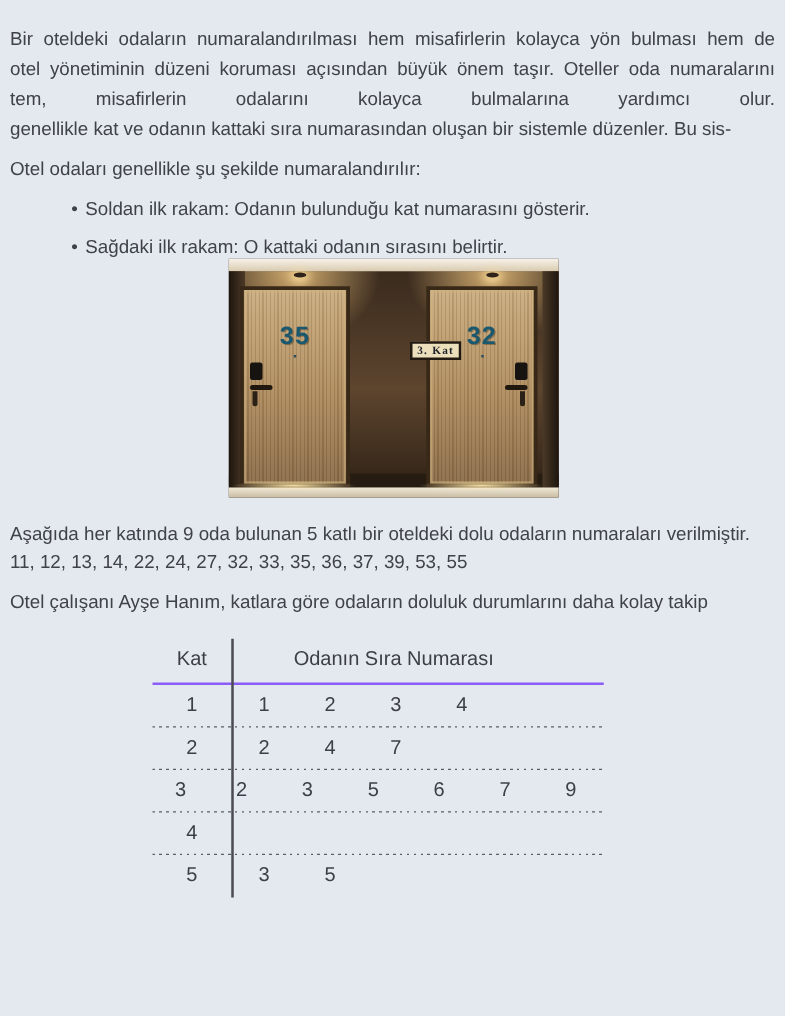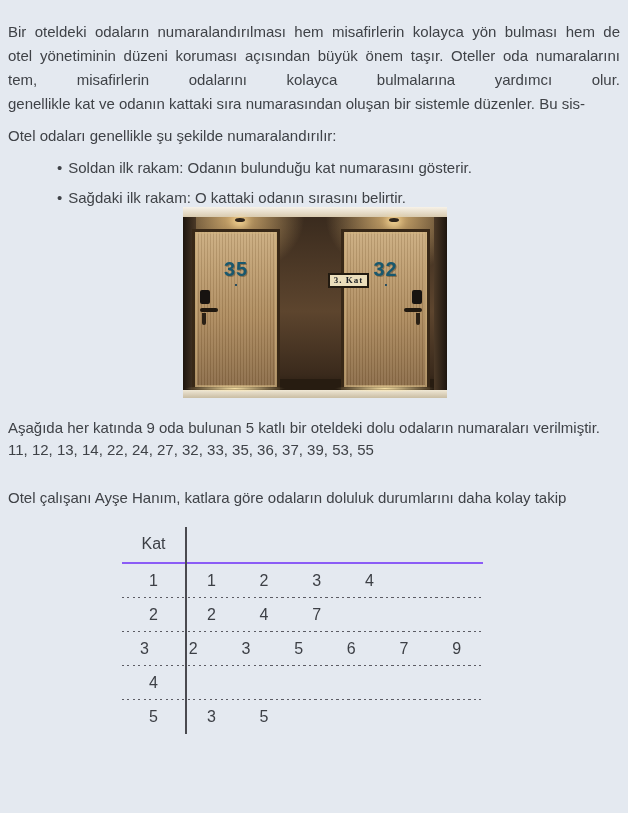--- a/index.html
+++ b/index.html
@@ -145,27 +145,28 @@
     <div class="pillar r"></div>
     <div class="floorstrip"></div>
     <div class="underglow l"></div>
     <div class="underglow r"></div>
   </div>
 
   <div class="single-line" style="margin-top:19px;">Aşağıda her katında 9 oda bulunan 5 katlı bir oteldeki dolu odaların numaraları verilmiştir.</div>
 
   <div class="single-line" style="margin-top:0;">11, 12, 13, 14, 22, 24, 27, 32, 33, 35, 36, 37, 39, 53, 55</div>
 
-  <div class="jpara wide" style="margin-top:24px;">
+  <div class="jpara wide" style="margin-top:8px;">
       <div class="jline">Otel çalışanı Ayşe Hanım, katlara göre odaların doluluk durumlarını daha kolay takip</div>
     </div>
 
   <div class="floors-table">
     <div class="thead">
       <div class="kat-h">Kat</div>
+      <div class="col2-h">Odanın Sıra Numarası</div>
     </div>
     <div>
         <div class="trow">
           <div class="kat-cell">1</div>
           <div class="vals">
             <div class="vcell">1</div>
             <div class="vcell">2</div>
             <div class="vcell">3</div>
             <div class="vcell">4</div>
           </div>

